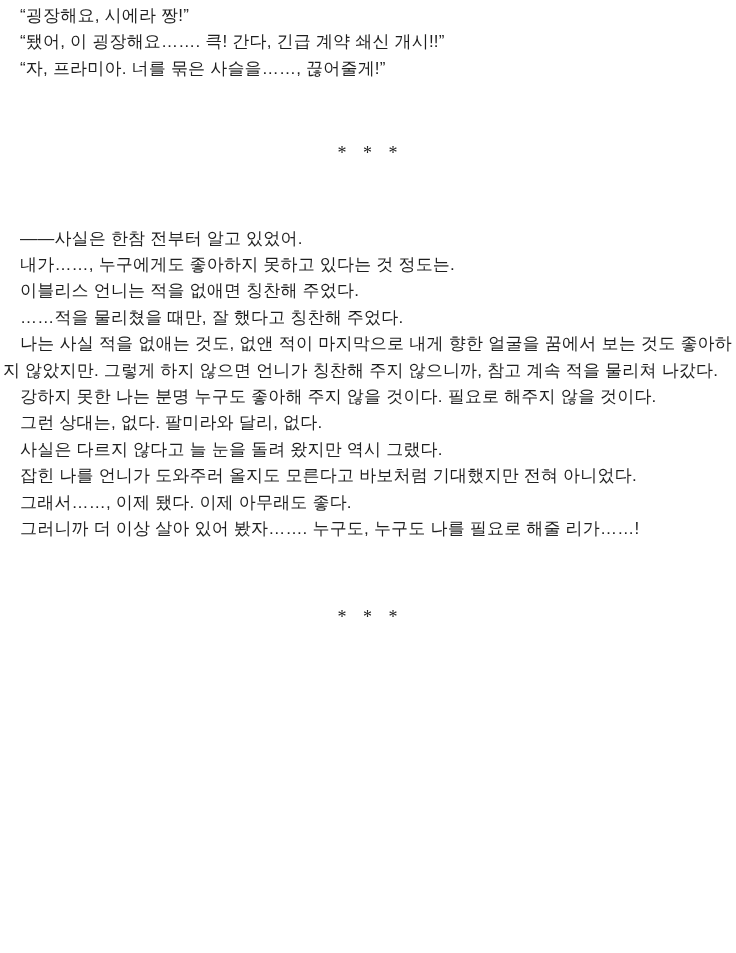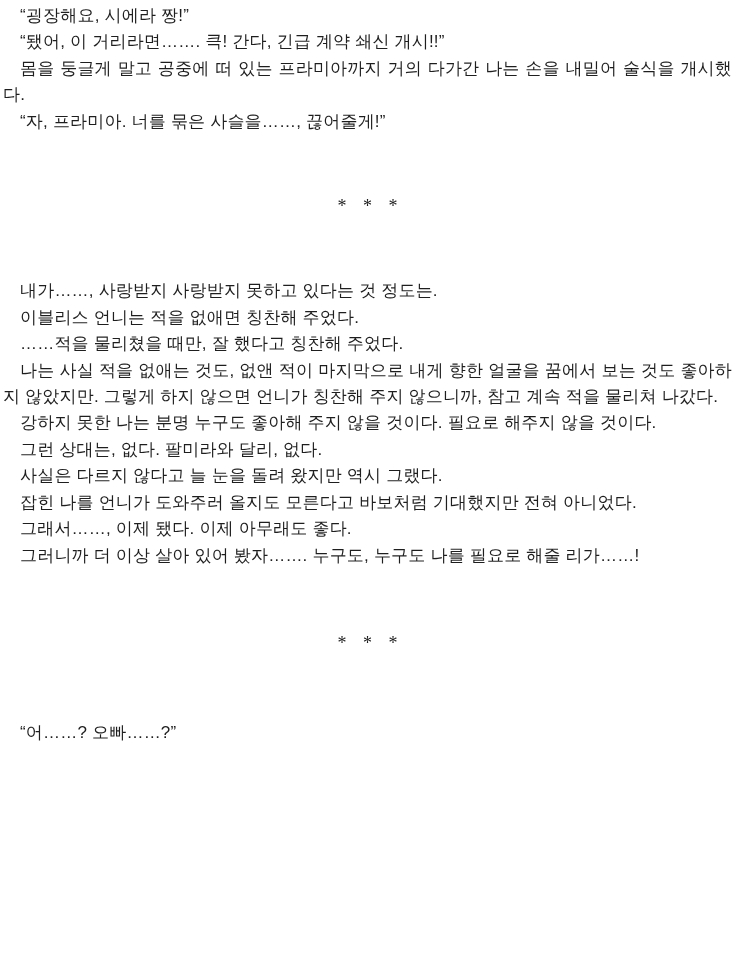--- a/index.html
+++ b/index.html
@@ -49,35 +49,32 @@
     padding-left: 6px; 
   }
 </style>
 </head>
 <body>
 
 <div class="page">
   <div id="content">
       <div class="section sec-0 text-block">
         <p>“굉장해요, 시에라 짱!”</p>
-        <p>“됐어, 이 거리라면……. 큭! 간다, 긴급 계약 쇄신 개시!!”</p>
-        <p>몸을 둥글게 말고 공중에 떠 있는 프라미아까지 거의 다가간 나는 손을 내밀어 술식을 개시했다.</p>
+        <p>“됐어, 이 굉장해요……. 큭! 간다, 긴급 계약 쇄신 개시!!”</p>
         <p>“자, 프라미아. 너를 묶은 사슬을……, 끊어줄게!”</p>
       </div>
       <div class="section sec-1 separator"><span>* * *</span></div>
       <div class="section sec-2 text-block">
-        <p>내가……, 사랑받지 사랑받지 못하고 있다는 것 정도는.</p>
+        <p>——사실은 한참 전부터 알고 있었어.</p>
+        <p>내가……, 누구에게도 좋아하지 못하고 있다는 것 정도는.</p>
         <p>이블리스 언니는 적을 없애면 칭찬해 주었다.</p>
         <p>……적을 물리쳤을 때만, 잘 했다고 칭찬해 주었다.</p>
         <p>나는 사실 적을 없애는 것도, 없앤 적이 마지막으로 내게 향한 얼굴을 꿈에서 보는 것도 좋아하지 않았지만. 그렇게 하지 않으면 언니가 칭찬해 주지 않으니까, 참고 계속 적을 물리쳐 나갔다.</p>
         <p>강하지 못한 나는 분명 누구도 좋아해 주지 않을 것이다. 필요로 해주지 않을 것이다.</p>
         <p>그런 상대는, 없다. 팔미라와 달리, 없다.</p>
         <p>사실은 다르지 않다고 늘 눈을 돌려 왔지만 역시 그랬다.</p>
         <p>잡힌 나를 언니가 도와주러 올지도 모른다고 바보처럼 기대했지만 전혀 아니었다.</p>
         <p>그래서……, 이제 됐다. 이제 아무래도 좋다.</p>
         <p>그러니까 더 이상 살아 있어 봤자……. 누구도, 누구도 나를 필요로 해줄 리가……!</p>
       </div>
       <div class="section sec-3 separator"><span>* * *</span></div>
-      <div class="section sec-4 text-block">
-        <p>“어……? 오빠……?”</p>
-      </div>
     </div>
 </div>
 
 </body></html>

